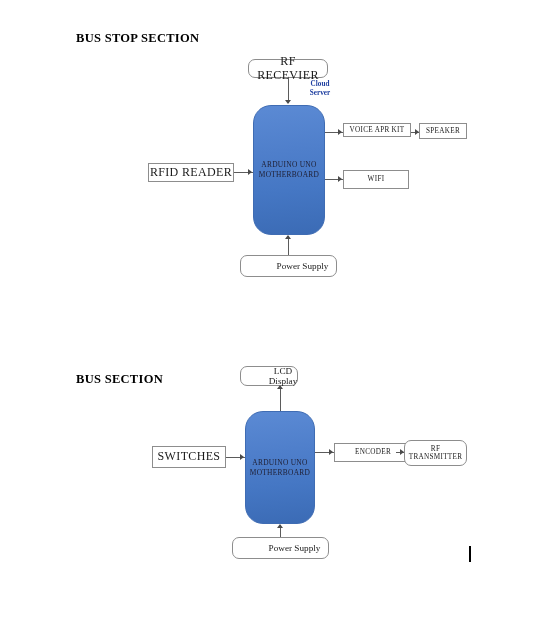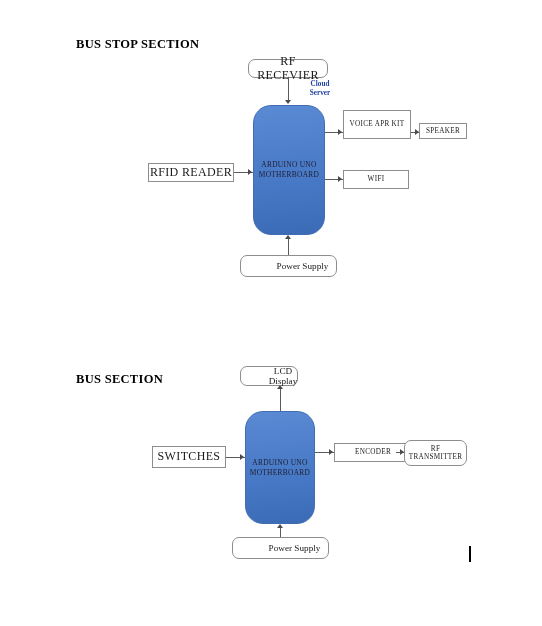--- a/index.html
+++ b/index.html
@@ -130,21 +130,21 @@
     position: absolute;
     width: 1.5px;
     background: #000000;
   }
 </style>
 </head>
 <body>
 
 <div class="canvas">
 
-  <div class="section-title" style="left:76px; top:31px;margin-top:6px;">BUS STOP SECTION</div>
+  <div class="section-title" style="left:76px; top:31px;">BUS STOP SECTION</div>
 
   <div class="node rounded" style="left:248px; top:59px; width:80px; height:19px;">
     <span class="lbl cap">RF RECEVIER</span>
   </div>
 
   <div class="cloud-label" style="left:303px; top:80px; width:34px;">Cloud
 Server</div>
 
   <div class="conn v" style="left:288px; top:78px; height:25px;"></div>
   <div class="arrow down" style="left:285px; top:100px;"></div>
@@ -155,21 +155,21 @@
   </div>
 
   <div class="node" style="left:148px; top:163px; width:86px; height:19px;">
     <span class="lbl cap">RFID READER</span>
   </div>
   <div class="conn h" style="left:234px; top:172px; width:19px;"></div>
   <div class="arrow right" style="left:248px; top:169px;"></div>
 
   <div class="conn h" style="left:325px; top:132px; width:18px;"></div>
   <div class="arrow right" style="left:338px; top:129px;"></div>
-  <div class="node" style="left:343px; top:110px; width:68px; height:29px;">
+  <div class="node" style="left:343px; top:123px; width:68px; height:14px;">
     <span class="lbl cap-sm">VOICE APR KIT</span>
   </div>
 
   <div class="conn h" style="left:411px; top:132px; width:9px;"></div>
   <div class="arrow right" style="left:415px; top:129px;"></div>
   <div class="node" style="left:419px; top:123px; width:48px; height:16px;">
     <span class="lbl cap-sm">SPEAKER</span>
   </div>
 
   <div class="conn h" style="left:325px; top:179px; width:18px;"></div>

